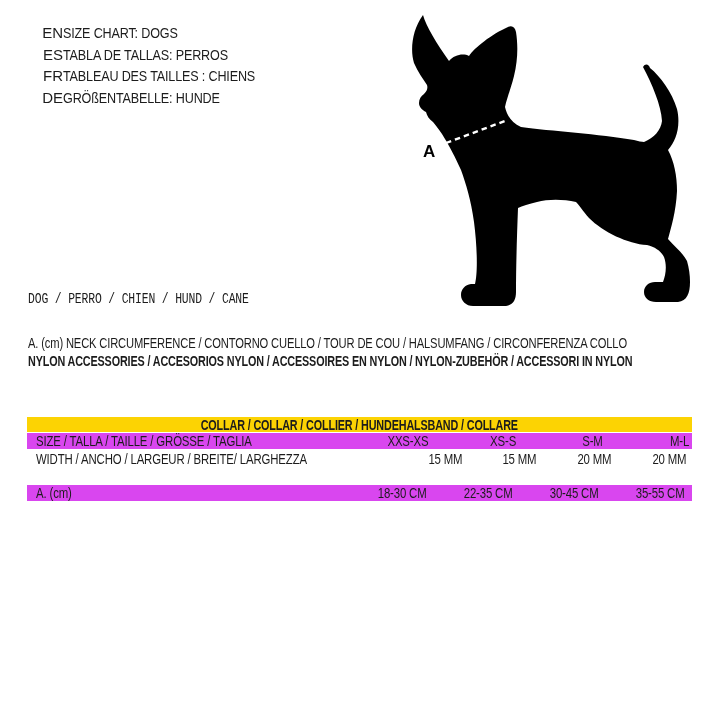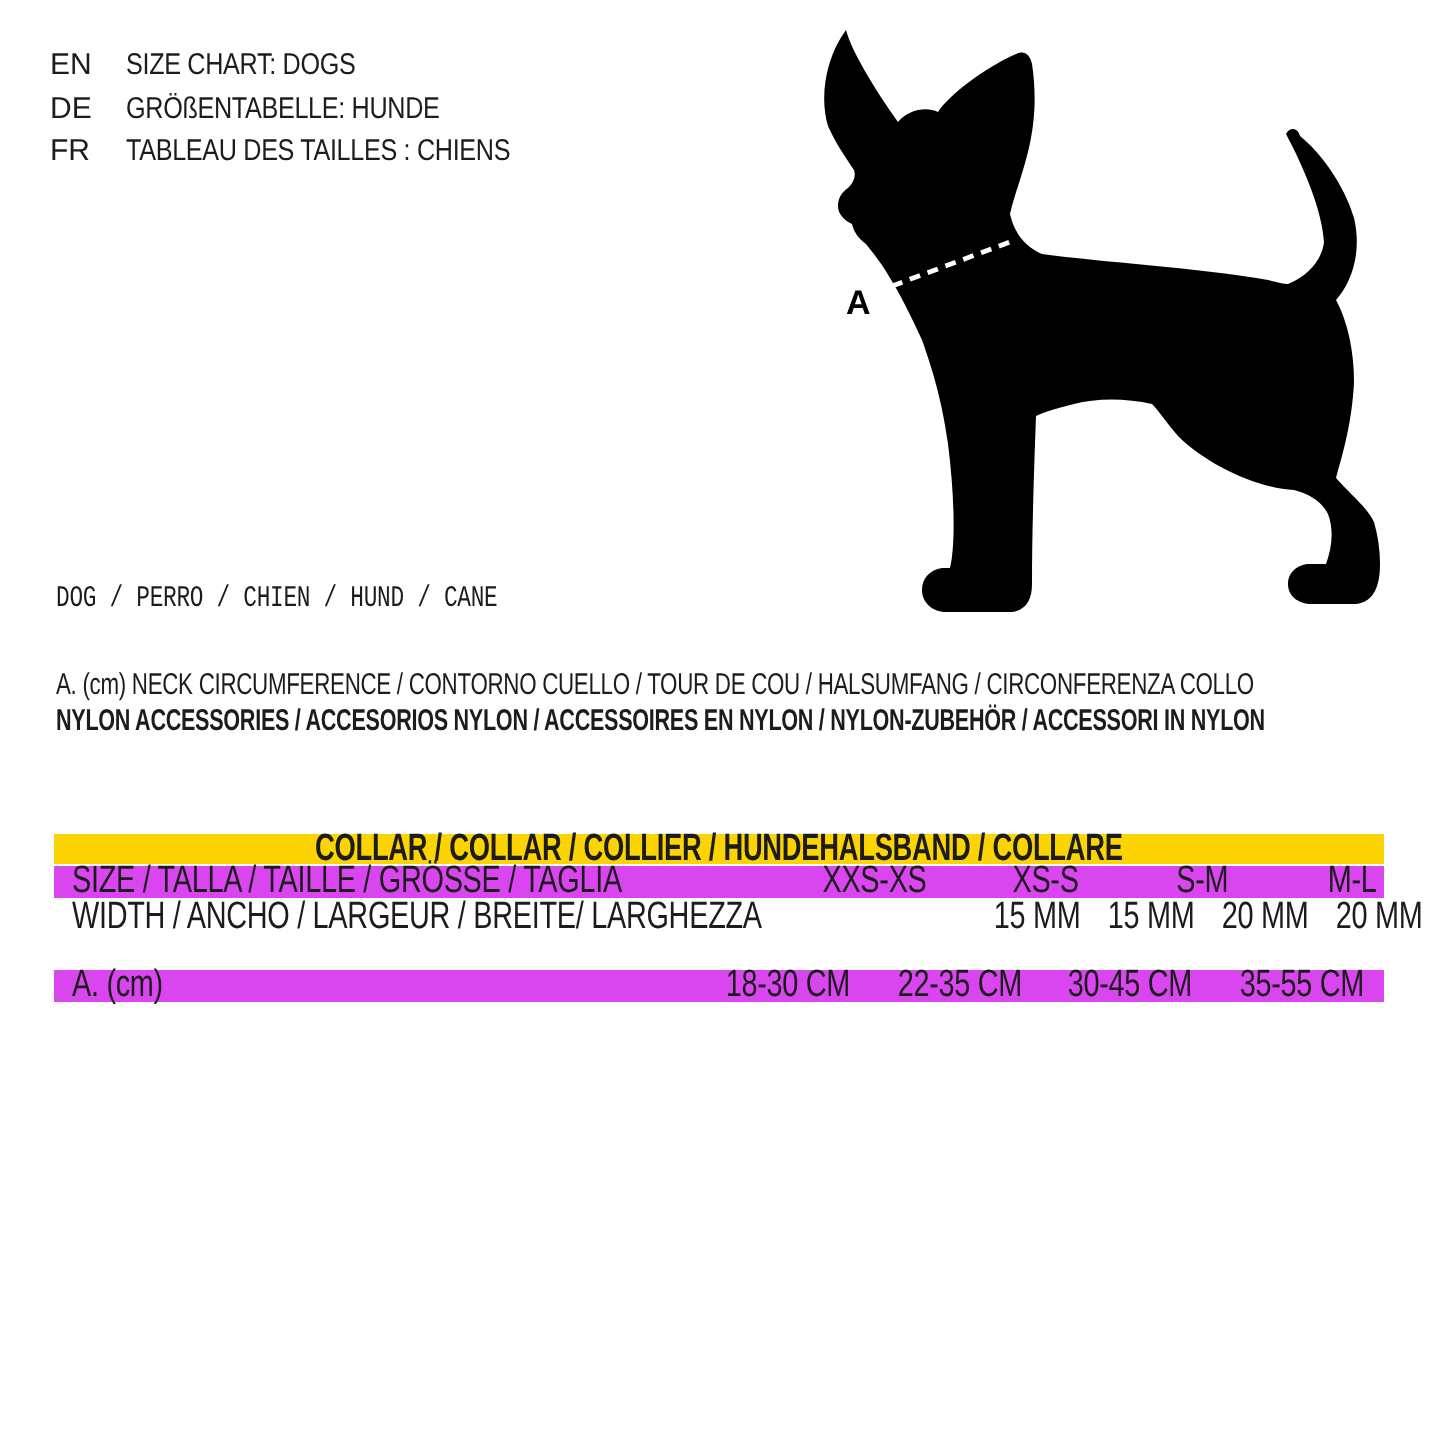--- a/index.html
+++ b/index.html
@@ -24,37 +24,37 @@
   .cond-c {
     display:inline-block;
     transform:scaleX(var(--sx,0.78));
     transform-origin:50% 50%;
     white-space:nowrap;
     letter-spacing:-0.2px;
   }
 
   
   .langs { left:25px; top:22px; font-size:15px; line-height:21.5px; }
-  .lang-row { display:flex; }
+  .lang-row { display:flex;text-align:right; }
   .lang-code { width:38px; flex:0 0 38px; }
   .lang-label { --sx:0.84; }
 
   
   .dog-fig { left:400px; top:5px; width:300px; height:310px; }
 
   
   .species-line { left:28px; top:291px; font-size:15px;font-family:Liberation Mono, monospace; }
   .species-line .cond { --sx:0.76; }
   .measure-line { left:28px; top:334px; font-size:15px; }
   .measure-line .cond { --sx:0.745; }
   .material-line { left:28px; top:352px; font-size:15px; font-weight:bold; }
   .material-line .cond { --sx:0.72; }
 
   
-  .size-table { left:27px; top:417px; width:665px; font-size:19px; }
+  .size-table { left:27px; top:417px; width:665px; font-size:15px; }
   .t-header {
     height:15px; line-height:15px;
     background:#fcd303;
     text-align:center;
     font-weight:bold;
     margin-bottom:1px;
   }
   .t-header .cond-c { --sx:0.72; }
   .t-row { display:flex; height:16px; line-height:16px; margin-bottom:1px; }
   .t-row.alt { background:#d946ef; }
@@ -66,26 +66,30 @@
 </style>
 </head>
 <body>
 
 <div class="abs langs">
   <div class="lang-row">
     <span class="lang-code">EN</span>
     <span class="lang-label cond">SIZE CHART: DOGS</span>
   </div>
   <div class="lang-row">
-    <span class="lang-code">DE</span>
-    <span class="lang-label cond">GRÖßENTABELLE: HUNDE</span>
+    <span class="lang-code">ES</span>
+    <span class="lang-label cond">TABLA DE TALLAS: PERROS</span>
   </div>
   <div class="lang-row">
     <span class="lang-code">FR</span>
     <span class="lang-label cond">TABLEAU DES TAILLES : CHIENS</span>
+  </div>
+  <div class="lang-row">
+    <span class="lang-code">DE</span>
+    <span class="lang-label cond">GRÖßENTABELLE: HUNDE</span>
   </div>
 </div>
 
 <svg class="abs dog-fig" viewBox="400 5 300 310" aria-hidden="true">
   <path fill="#000000" d="
     M423,15
     C426,26 437,44 449,61
     C454,55 463,53 469,56
     C474,48 492,34 508,27
     C512,25 515,27 516,32

